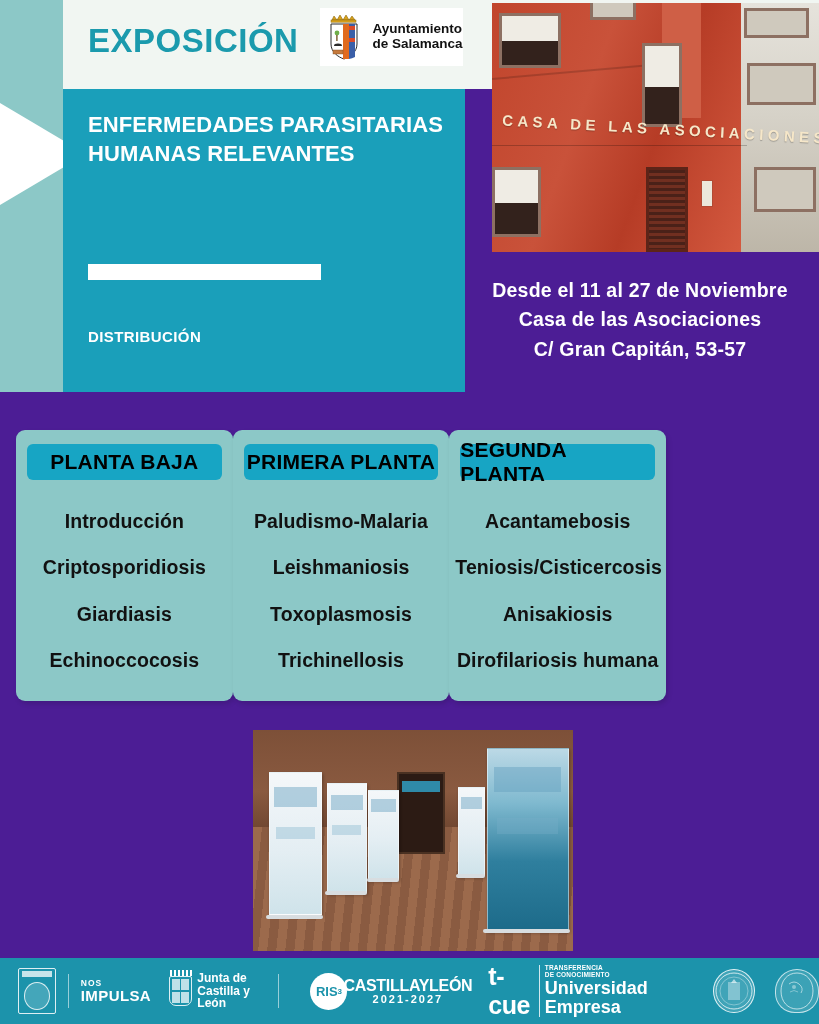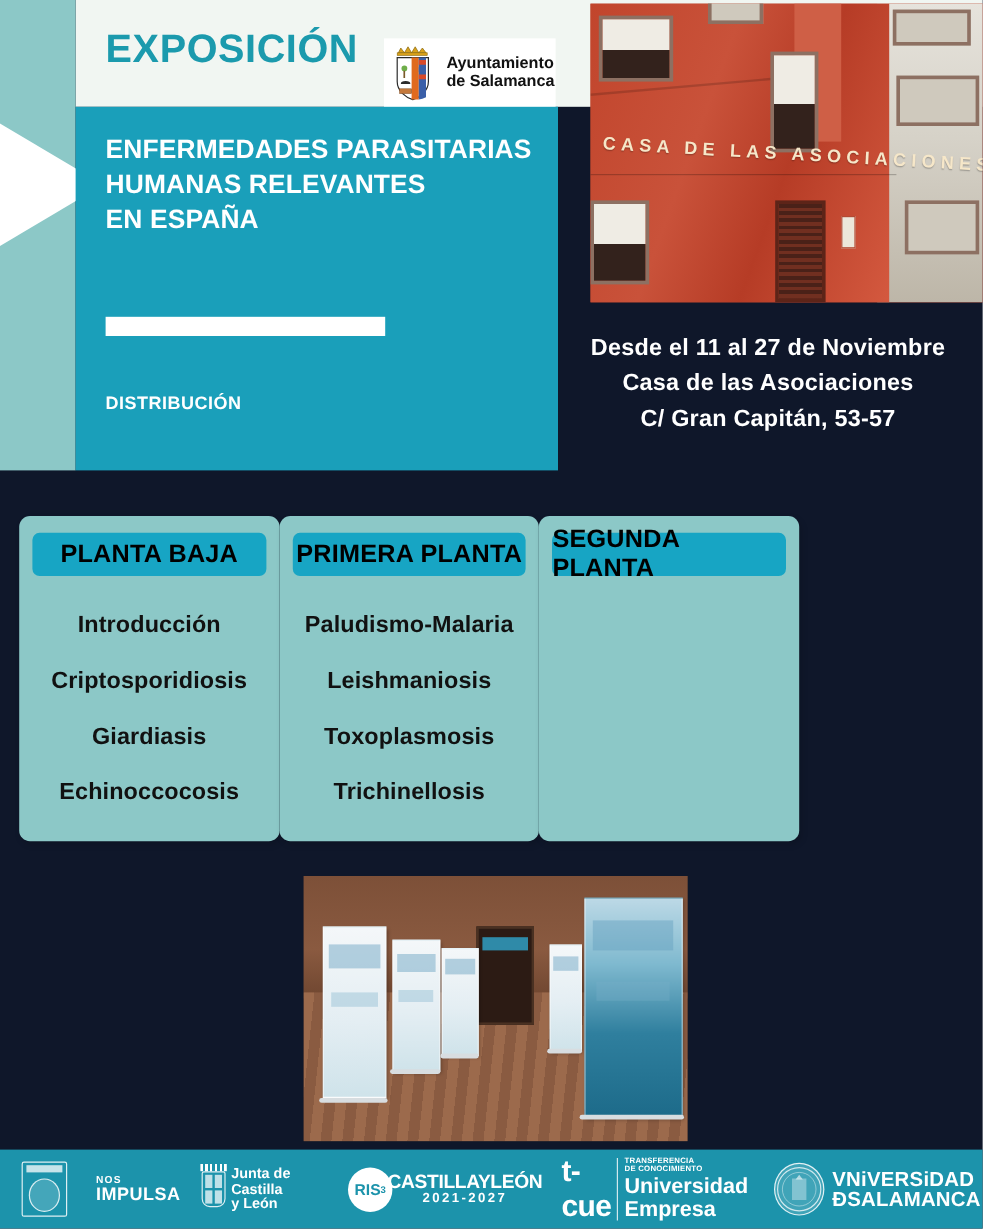--- a/index.html
+++ b/index.html
@@ -9,21 +9,21 @@
     background: #ffffff;
   }
   body {
     font-family: "Liberation Sans", sans-serif;
   }
   #poster {
     position: relative;
     width: 819px;
     height: 1024px;
     overflow: hidden;
-    background: #0f172a;
+    background: #4c1d95;
   }
 
   
   .header-band {
     position: absolute;
     left: 63px;
     top: 0;
     width: 756px;
     height: 89px;
     background: #f1f6f2;
@@ -36,28 +36,29 @@
     font-weight: bold;
     color: #1b9aad;
     letter-spacing: 0.5px;
     line-height: 1;
   }
 
   
   .ayto-logo {
     position: absolute;
     left: 320px;
-    top: 32px;
+    top: 8px;
     width: 143px;
     height: 58px;
     background: #ffffff;
     display: flex;
     align-items: center;
     padding-left: 4px;
     box-sizing: border-box;
+    justify-content: center;
   }
   .ayto-shield {
     width: 42px;
     height: 50px;
     position: relative;
     flex: none;
   }
   .ayto-text {
     margin-left: 6px;
     color: #111;
@@ -523,21 +524,20 @@
     <div class="ayto-text">
       <div>Ayuntamiento</div>
       <div>de Salamanca</div>
     </div>
   </div>
 
   <div class="title-block"></div>
   <div class="title-lines">
     <div class="title-line-2">ENFERMEDADES PARASITARIAS</div>
     <div class="title-line-3">HUMANAS RELEVANTES</div>
-    <div class="title-line-4">EN ESPAÑA</div>
   </div>
   <div class="white-rule"></div>
   <div class="distribucion">DISTRIBUCIÓN</div>
 
   <div class="building-photo">
     <div class="bp-sky"></div>
     <div class="bp-wall"></div>
     <div class="bp-wall2"></div>
     <div class="bp-band2"></div>
     <div class="bp-band"></div>
@@ -576,20 +576,26 @@
       <div class="floor-items">
         <div class="floor-item">Paludismo-Malaria</div>
         <div class="floor-item">Leishmaniosis</div>
         <div class="floor-item">Toxoplasmosis</div>
         <div class="floor-item">Trichinellosis</div>
       </div>
     </div>
 
     <div class="floor-col">
       <div class="floor-head">SEGUNDA PLANTA</div>
+      <div class="floor-items">
+        <div class="floor-item">Acantamebosis</div>
+        <div class="floor-item">Teniosis/Cisticercosis</div>
+        <div class="floor-item">Anisakiosis</div>
+        <div class="floor-item">Dirofilariosis humana</div>
+      </div>
     </div>
 
   </div>
 
   <div class="hall-photo">
     <div class="hp-wall"></div>
     <div class="hp-floor"></div>
     <div class="hp-door"></div>
     <div class="hp-exit"></div>
 
@@ -678,24 +684,20 @@
 
     <div class="f-logo" style="margin-left:22px;">
       <div class="f-usal-seal">
         <svg viewBox="0 0 40 42" width="40" height="42">
           <circle cx="20" cy="21" r="18" fill="none" stroke="rgba(255,255,255,0.75)" stroke-width="1"></circle>
           <circle cx="20" cy="21" r="14" fill="none" stroke="rgba(255,255,255,0.5)" stroke-width="0.7"></circle>
           <path d="M14 12 h12 v18 h-12 z" fill="rgba(255,255,255,0.35)"></path>
           <path d="M20 9 l3 4 h-6 z" fill="rgba(255,255,255,0.6)"></path>
         </svg>
       </div>
-      <div class="f-usal-text">
-        <div>VNiVERSiDAD</div>
-        <div>ÐSALAMANCA</div>
-      </div>
     </div>
 
     <div class="f-logo" style="margin-left:20px;">
       <div class="f-ucc-head">
         <svg viewBox="0 0 42 42" width="42" height="42">
           <path d="M21 3 C31 3 37 11 37 21 C37 32 30 39 21 39 C12 39 5 32 5 21 C5 11 11 3 21 3 Z" fill="none" stroke="rgba(255,255,255,0.65)" stroke-width="1"></path>
           <path d="M13 14 q5 -4 10 0 q5 4 2 9" fill="none" stroke="rgba(255,255,255,0.55)" stroke-width="1"></path>
           <path d="M14 22 q4 -3 8 0" fill="none" stroke="rgba(255,255,255,0.45)" stroke-width="0.8"></path>
           <circle cx="18" cy="17" r="2" fill="rgba(255,255,255,0.4)"></circle>
         </svg>

